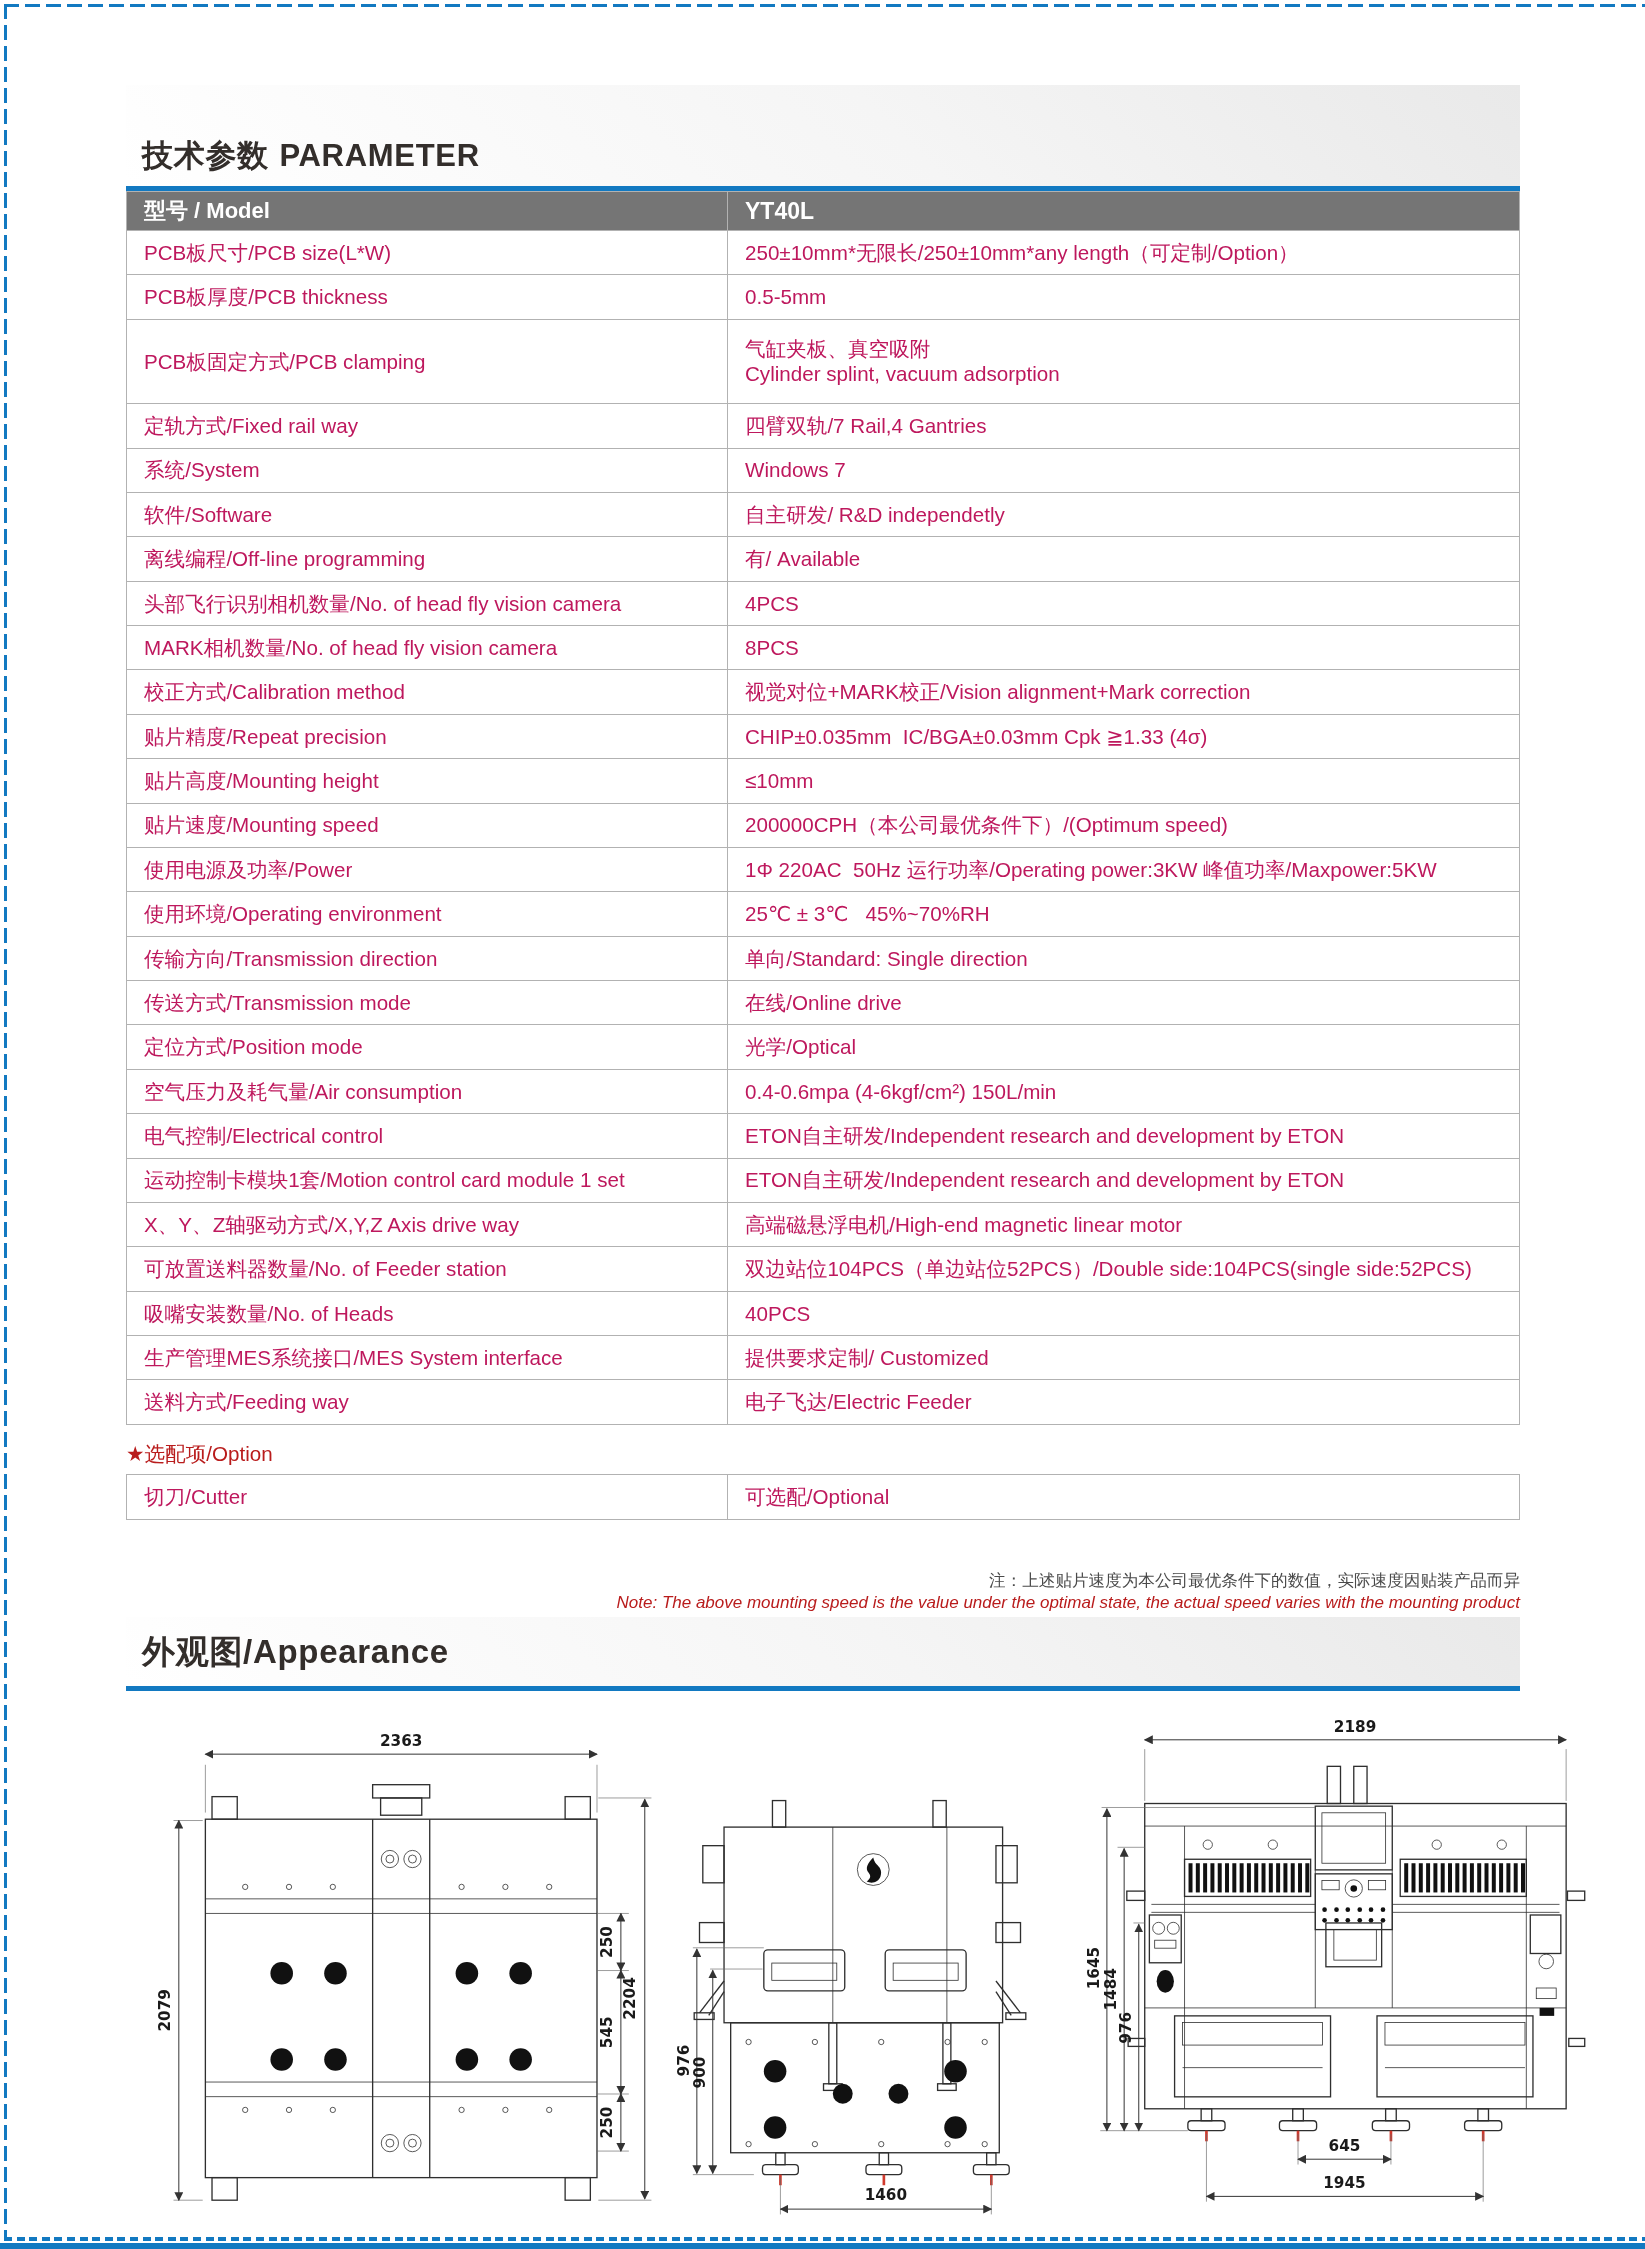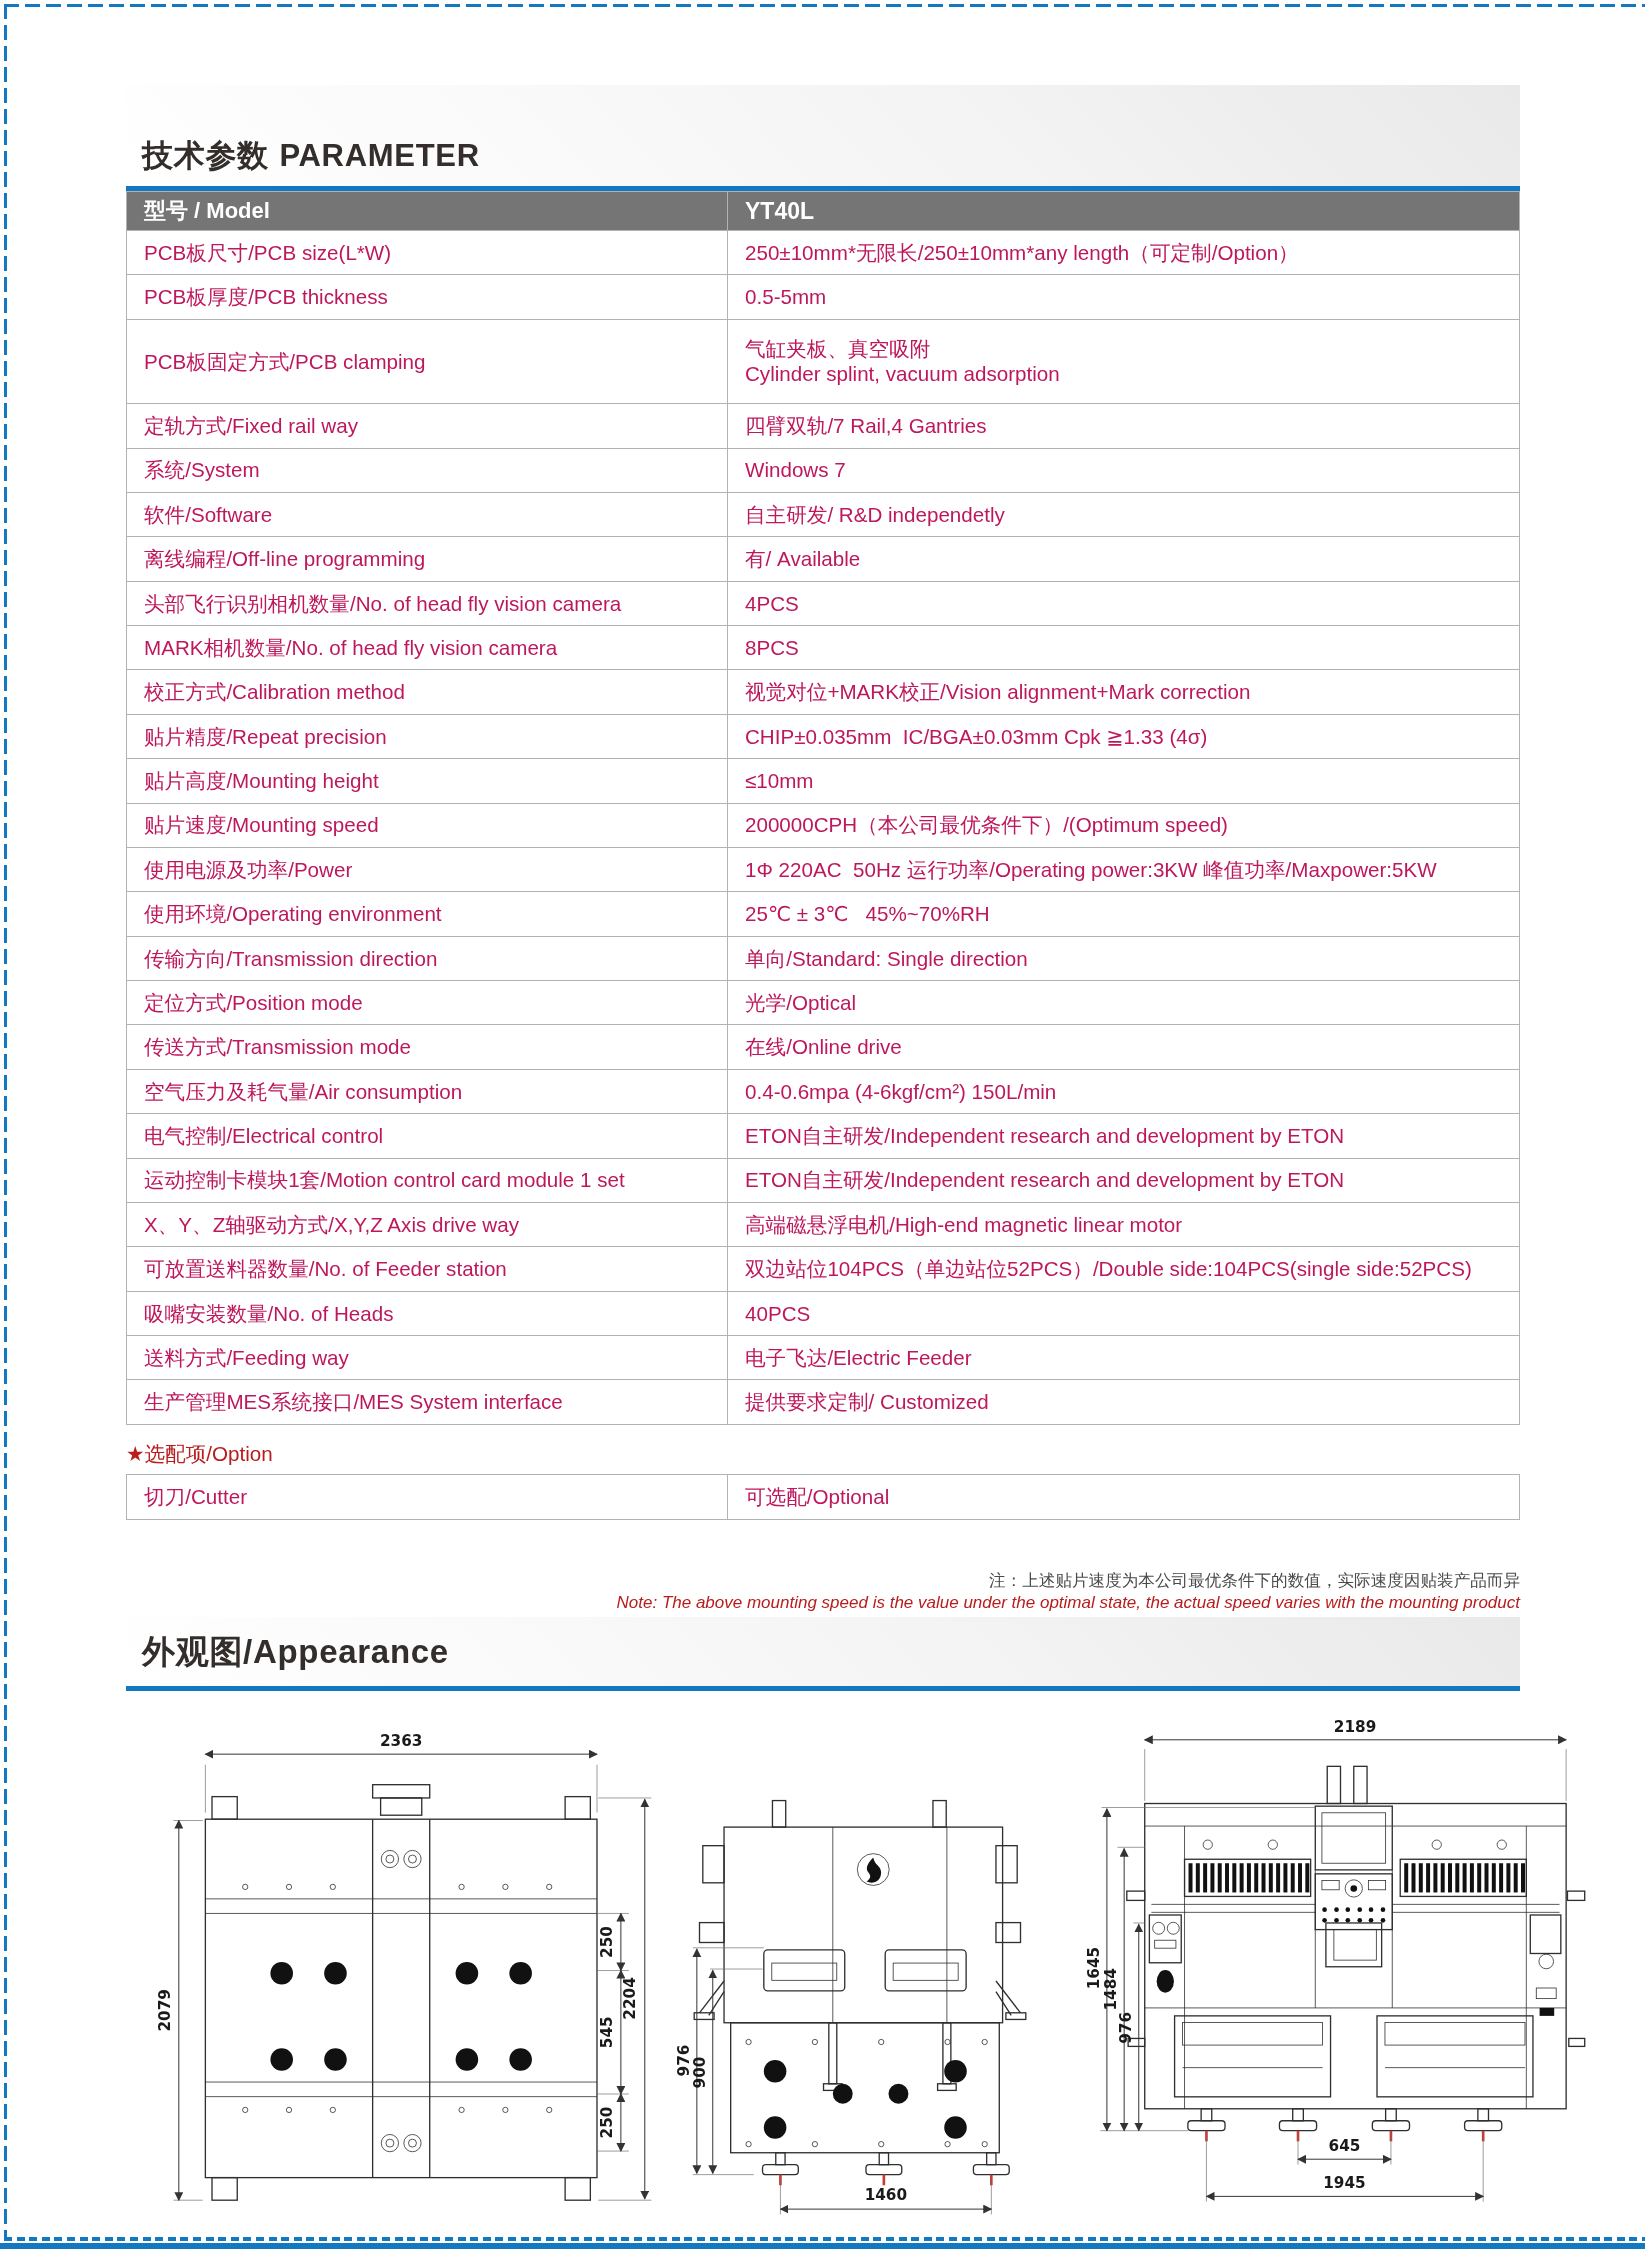--- a/index.html
+++ b/index.html
@@ -147,28 +147,28 @@
           </tr>
           <tr>
             <td class="label-cell">使用环境/Operating environment</td>
             <td class="value-cell">25℃ ± 3℃&nbsp;&nbsp; 45%~70%RH</td>
           </tr>
           <tr>
             <td class="label-cell">传输方向/Transmission direction</td>
             <td class="value-cell">单向/Standard: Single direction</td>
           </tr>
           <tr>
+            <td class="label-cell">传送方式/Transmission mode</td>
+            <td class="value-cell">在线/Online drive</td>
+          </tr>
+          <tr>
             <td class="label-cell">定位方式/Position mode</td>
             <td class="value-cell">光学/Optical</td>
           </tr>
           <tr>
-            <td class="label-cell">传送方式/Transmission mode</td>
-            <td class="value-cell">在线/Online drive</td>
-          </tr>
-          <tr>
             <td class="label-cell">空气压力及耗气量/Air consumption</td>
             <td class="value-cell">0.4-0.6mpa (4-6kgf/cm²) 150L/min</td>
           </tr>
           <tr>
             <td class="label-cell">电气控制/Electrical control</td>
             <td class="value-cell">ETON自主研发/Independent research and development by ETON</td>
           </tr>
           <tr>
             <td class="label-cell">运动控制卡模块1套/Motion control card module 1 set</td>
             <td class="value-cell">ETON自主研发/Independent research and development by ETON</td>
@@ -179,26 +179,26 @@
           </tr>
           <tr>
             <td class="label-cell">可放置送料器数量/No. of Feeder station</td>
             <td class="value-cell">双边站位104PCS（单边站位52PCS）/Double side:104PCS(single side:52PCS)</td>
           </tr>
           <tr>
             <td class="label-cell">吸嘴安装数量/No. of Heads</td>
             <td class="value-cell">40PCS</td>
           </tr>
           <tr>
+            <td class="label-cell">生产管理MES系统接口/MES System interface</td>
+            <td class="value-cell">提供要求定制/ Customized</td>
+          </tr>
+          <tr>
             <td class="label-cell">送料方式/Feeding way</td>
             <td class="value-cell">电子飞达/Electric Feeder</td>
-          </tr>
-          <tr>
-            <td class="label-cell">生产管理MES系统接口/MES System interface</td>
-            <td class="value-cell">提供要求定制/ Customized</td>
           </tr>
         </tbody>
     </table>
 
     <div class="option-label">★选配项/Option</div>
 
     <table class="spec option-spec">
       <colgroup>
           <col style="width:601px">
           <col>

